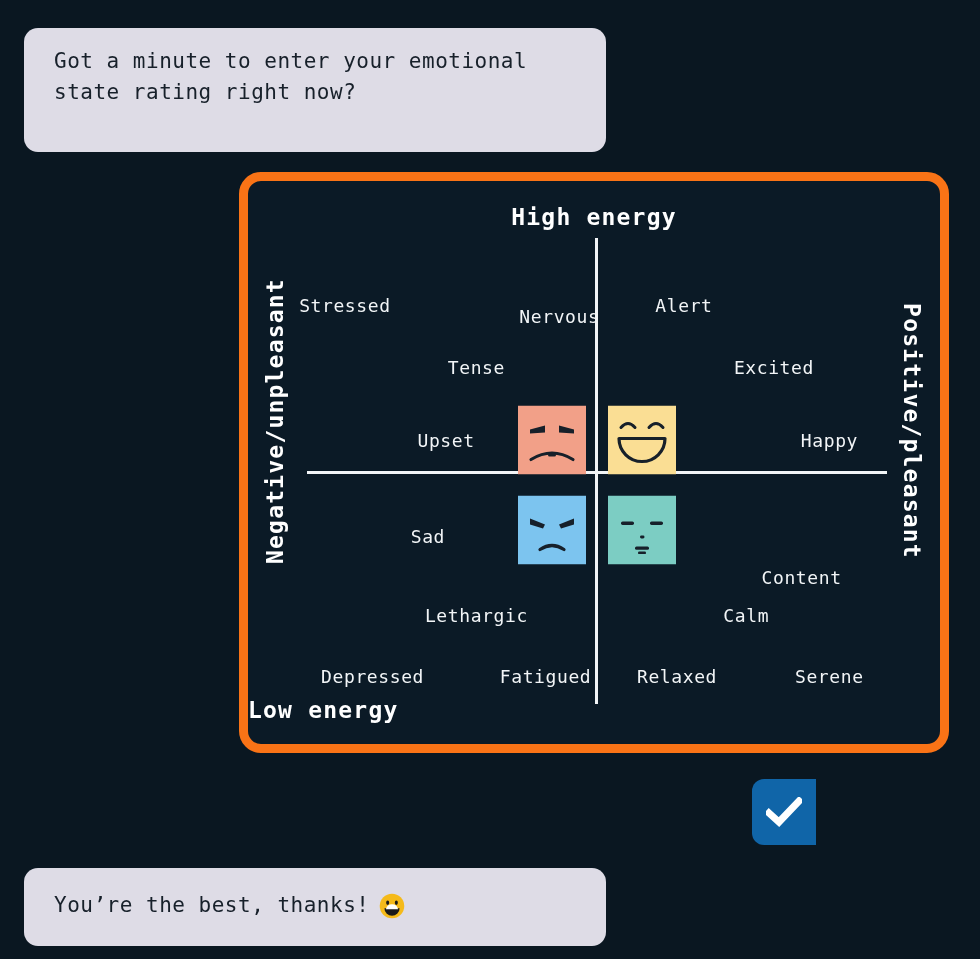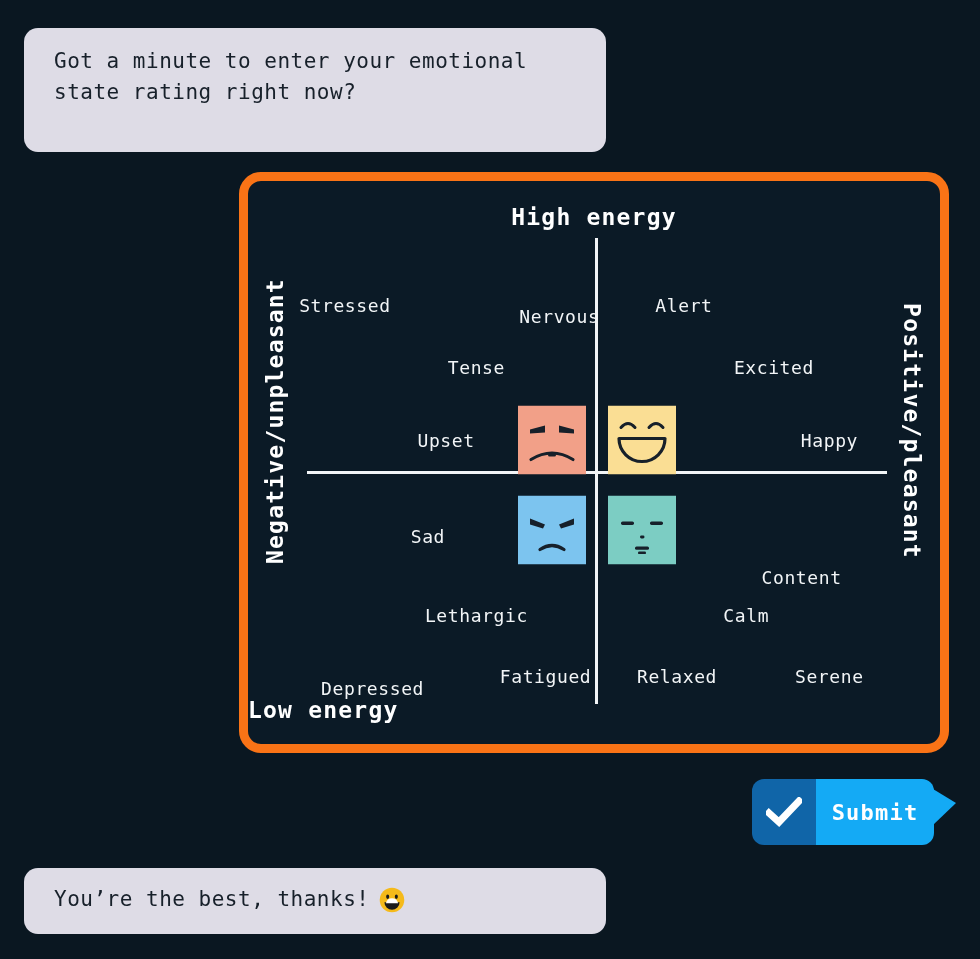--- a/index.html
+++ b/index.html
@@ -31,21 +31,21 @@
   #bubble-top {
     left: 24px;
     top: 28px;
     width: 582px;
     height: 124px;
   }
   #bubble-bottom {
     left: 24px;
     top: 868px;
     width: 582px;
-    height: 66px;
+    height: 78px;
     padding-top: 18px;
     display: flex;
     align-items: center;
   }
   .bubble-line { display: block; white-space: pre; }
   .emoji-inline {
     display: inline-block;
     width: 26px;
     height: 26px;
     margin-left: 10px;
@@ -191,21 +191,21 @@
         <div class="mood-label" style="left: 45%; top: 22%; margin-top: 11px;">Nervous</div>
         <div class="mood-label" style="left: 63%; top: 22%;">Alert</div>
         <div class="mood-label" style="left: 33%; top: 33%;">Tense</div>
         <div class="mood-label" style="left: 76%; top: 33%;">Excited</div>
         <div class="mood-label" style="left: 24%; top: 46%; margin-left: 32px;">Upset</div>
         <div class="mood-label" style="left: 82%; top: 46%; padding-left: 28px;">Happy</div>
         <div class="mood-label" style="left: 26%; top: 63%;">Sad</div>
         <div class="mood-label" style="left: 80%; top: 63%; margin-top: 41px;">Content</div>
         <div class="mood-label" style="left: 33%; top: 77%;">Lethargic</div>
         <div class="mood-label" style="left: 72%; top: 77%;">Calm</div>
-        <div class="mood-label" style="left: 18%; top: 88%; margin-top: 12px;">Depressed</div>
+        <div class="mood-label" style="left: 18%; top: 88%;">Depressed</div>
         <div class="mood-label" style="left: 43%; top: 88%;">Fatigued</div>
         <div class="mood-label" style="left: 62%; top: 88%;">Relaxed</div>
         <div class="mood-label" style="left: 84%; top: 88%;">Serene</div>
       </div>
     <div id="face-layer">
         <div class="face" style="left: 44%; top: 46%;">
           <svg viewBox="0 0 68 69">
             <rect x="0" y="0" width="68" height="69" fill="#f2a088"></rect>
     <path d="M12 24 L27 20 L27 27 L12 28 Z" fill="#17202a"></path>
     <path d="M56 24 L41 20 L41 27 L56 28 Z" fill="#17202a"></path>
@@ -241,24 +241,20 @@
         </div>
       </div>
   </div>
 </div>
 
 <div id="submit-button">
   <div id="submit-check-pane">
     <svg id="submit-check" viewBox="0 0 36 30">
       <path d="M3 16 L13 25 L33 4" fill="none" stroke="#ffffff" stroke-width="7" stroke-linecap="square" stroke-linejoin="miter"></path>
     </svg>
-  </div>
-  <div id="submit-label-pane">
-    <span id="submit-label">Submit</span>
-    <span id="submit-tail"></span>
   </div>
 </div>
 
 <div id="bubble-bottom" class="bubble">
   <span>You’re the best, thanks!</span>
   <span class="emoji-inline">
     <svg viewBox="0 0 36 36" width="26" height="26">
       <circle cx="18" cy="18" r="17" fill="#f5ba1a"></circle>
       <ellipse cx="12" cy="13.5" rx="2.1" ry="3" fill="#1a1a1a"></ellipse>
       <ellipse cx="24" cy="13.5" rx="2.1" ry="3" fill="#1a1a1a"></ellipse>

